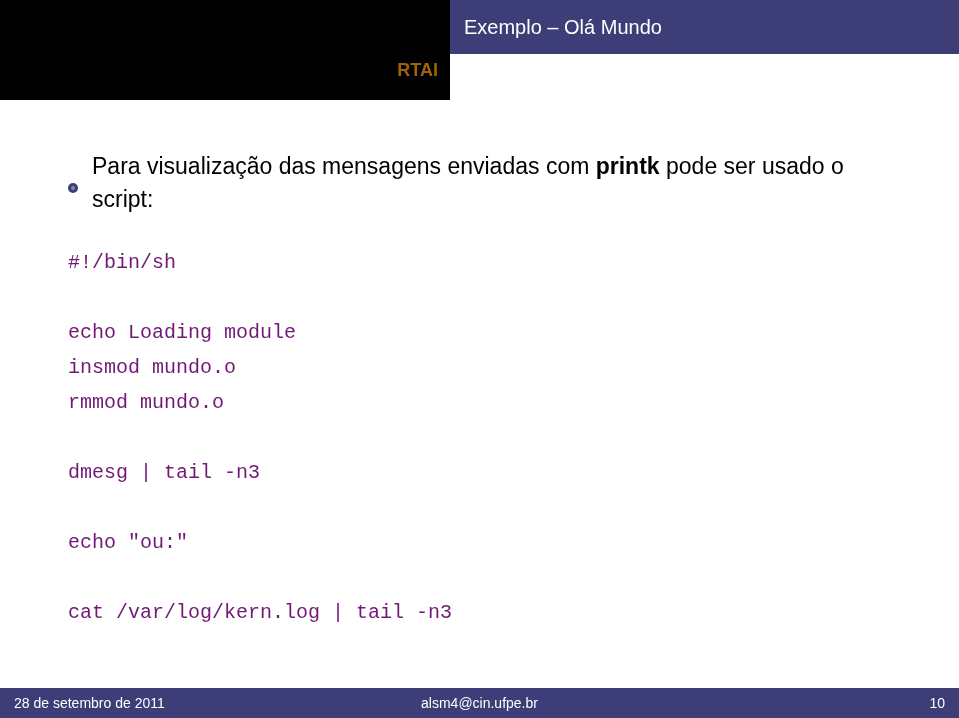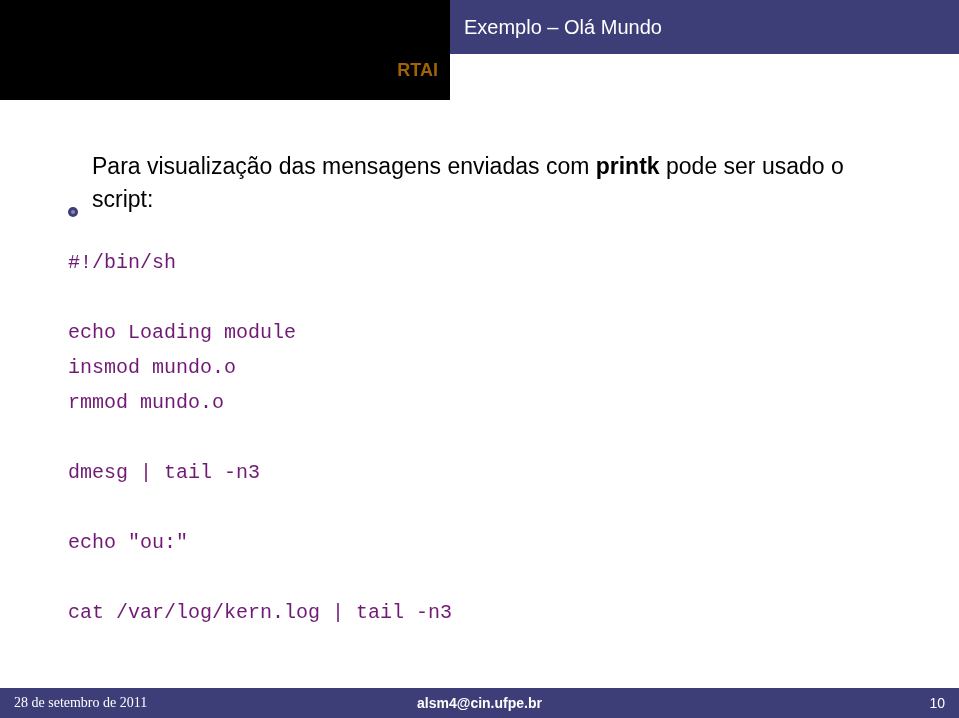--- a/index.html
+++ b/index.html
@@ -45,21 +45,21 @@
     font-size: 20px;
   }
   .content {
     position: absolute;
     top: 150px;
     left: 68px;
     right: 60px;
   }
   .bullet-line {
     display: flex;
-    align-items: flex-end;
+    align-items: center;
   }
   .bullet {
     width: 10px;
     height: 10px;
     background: #3d3d78;
     border-radius: 50%;
     margin-top: 10px;
     margin-right: 14px;
     flex-shrink: 0;
     position: relative;
@@ -99,27 +99,25 @@
     height: 30px;
     background: #3d3d78;
     color: #ffffff;
     font-size: 14px;
     display: flex;
     align-items: center;
   }
   .footer-left {
     position: absolute;
     left: 14px;
-    font-family: Liberation Serif, serif;
   }
   .footer-center {
     position: absolute;
     left: 50%;
     transform: translateX(-50%);
-    font-weight: bold;
   }
   .footer-right {
     position: absolute;
     right: 14px;
   }
 </style>
 </head>
 <body>
 
 <div class="header">

